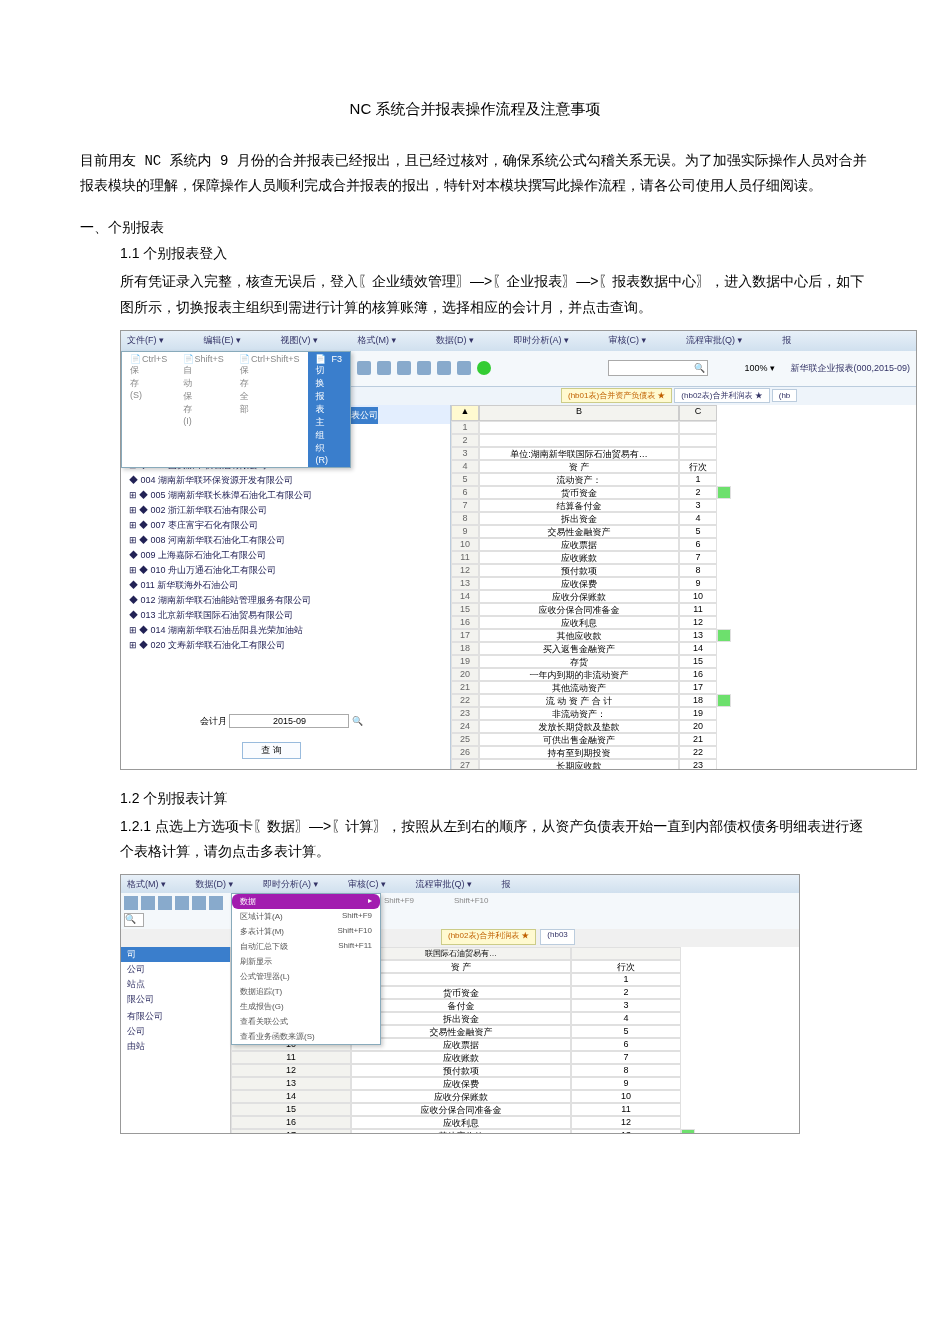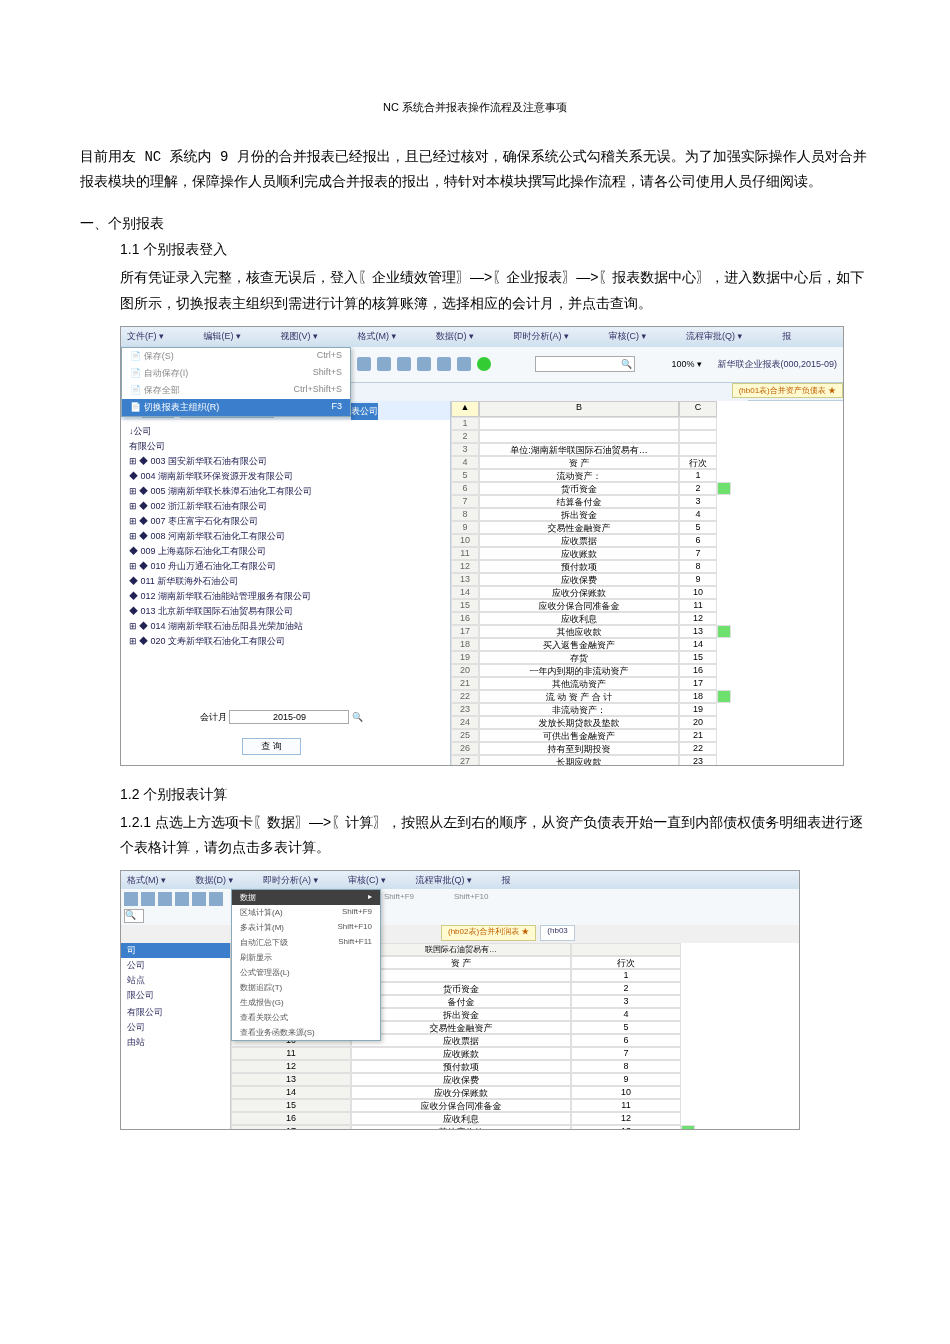--- a/index.html
+++ b/index.html
@@ -1,34 +1,34 @@
 <!DOCTYPE html>
 <html><head>
 <meta charset="utf-8">
 <style>
   * { margin: 0; padding: 0; box-sizing: border-box; }
   body { font-family: "SimSun", "Microsoft YaHei", sans-serif; background: #fff; width: 950px; font-size: 14px; color: #000; padding: 100px 80px 40px 80px; }
-  .title { text-align: center; font-size: 11px; margin-bottom: 30px; }
+  .title { text-align: center; font-size: 15px; margin-bottom: 30px; }
   .intro { line-height: 1.8; margin-bottom: 20px; text-indent: 0; font-family: Liberation Mono, monospace; }
   .section-h { margin-left: 0; margin-bottom: 8px; margin-top: 10px; }
   .sub-h { margin-left: 40px; margin-bottom: 6px; }
   .body-text { margin-left: 40px; line-height: 1.8; margin-bottom: 10px; }
   .screenshot { margin: 10px 0 20px 40px; border: 1px solid #999; background: #f0f0f0; position: relative; font-size: 9px; overflow: hidden; }
-  .ss1 { width: 724px; height: 440px; }
+  .ss1 { width: 797px; height: 440px; }
   .ss2 { width: 680px; height: 260px; }
 
   
   .ss1 .toolbar { background: linear-gradient(#e8f0f8,#d0e0ee); height: 20px; display:flex; align-items:center; padding: 0 6px; color:#336; gap:40px; }
-  .ss1 .dropmenu { display:flex; position:absolute; top:20px; left:0; width:230px; background:#fff; border:1px solid #8ab; z-index:5; flex-direction:column; box-shadow:2px 2px 4px rgba(0,0,0,.2);}
+  .ss1 .dropmenu { display:flex; position:absolute; top:20px; left:0; width:230px; background:#fff; border:1px solid #8ab; z-index:5; flex-direction:row; box-shadow:2px 2px 4px rgba(0,0,0,.2);}
   .ss1 .dropmenu div { padding:2px 8px; color:#888; display:flex; justify-content:space-between; }
   .ss1 .dropmenu .hl { background:#3a7ecc; color:#fff; }
   .ss1 .ribbon { position:absolute; top:20px; left:230px; right:0; height:36px; background:#f4f8fb; border-bottom:1px solid #bcd; display:flex; align-items:center; gap:6px; padding:0 6px; }
   .ss1 .ribicon { width:14px; height:14px; background:#8ac; border-radius:2px; }
   .ss1 .searchbox { width:100px; height:16px; background:#fff; border:1px solid #aaa; margin-left:auto; display:flex; align-items:center; justify-content:flex-end; padding-right:2px; }
-  .ss1 .tabstrip { position:absolute; top:56px; left:0; right:0; height:18px; background:#eef4fa; display:flex; align-items:flex-end; padding-left:440px; gap:2px;flex-direction:column; }
+  .ss1 .tabstrip { position:absolute; top:56px; left:0; right:0; height:18px; background:#eef4fa; display:flex; align-items:center; padding-left:440px; gap:2px; }
   .ss1 .tab { padding:1px 6px; background:#fffad0; border:1px solid #cc8; font-size:8px; color:#c06000; }
   .ss1 .tab.second { background:#fff; border-color:#bcd; color:#336; }
   .ss1 .leftpane { position:absolute; top:74px; left:0; width:330px; bottom:0; background:#fff; border-right:1px solid #bcd; }
   .ss1 .leftpane .toprow { background:#e3eefe; display:flex; align-items:center; gap:6px; padding:2px 4px; }
   .ss1 .leftpane .toprow .btn { background:#fff; border:1px solid #9bd; padding:0 6px; }
   .ss1 .leftpane .hlbox { position:absolute; top:2px; left:230px; background:#3a7ecc; color:#fff; padding:2px 0; }
   .ss1 .leftpane .tree { padding:4px 8px; }
   .ss1 .leftpane .tree div { padding:1px 0; color:#225; white-space:nowrap; }
   .ss1 .leftpane .bottom { position:absolute; bottom:10px; left:0; right:8px; text-align:center; }
   .ss1 .leftpane .dateinput { display:inline-block; width:120px; background:#fff; border:1px solid #aaa; padding:1px 4px; }
@@ -43,21 +43,21 @@
   .ss1 .grid .row div { border:1px solid #e0e0e0; flex:0 0 auto; overflow:hidden; white-space:nowrap; padding:0 2px; }
   .ss1 .grid .row .rn { width:28px; text-align:center; background:#f3f3ef; color:#666; }
   .ss1 .grid .row .v { width:200px; text-align:center; }
   .ss1 .grid .row .c { width:38px; text-align:center; }
   .ss1 .grid .row .g { width:14px; background:#6de06d; }
 
   
   .ss2 .toolbar { background: linear-gradient(#e8f0f8,#d0e0ee); height: 18px; display:flex; align-items:center; padding: 0 6px; color:#336; gap:30px; }
   .ss2 .dropmenu { position:absolute; top:18px; left:110px; width:150px; background:#fff; border:1px solid #8ab; box-shadow:2px 2px 4px rgba(0,0,0,.2); z-index:5; }
   .ss2 .dropmenu div { padding:2px 8px; color:#555; font-size:8px; display:flex; justify-content:space-between; }
-  .ss2 .dropmenu .hl { background:#404040; color:#fff; }
+  .ss2 .dropmenu .hl { background:#a21caf; color:#fff;border-radius:6px; }
   .ss2 .lefticons { position:absolute; top:18px; left:0; width:110px; height:36px; background:#f4f8fb; display:flex; flex-wrap:wrap; gap:3px; padding:3px; }
   .ss2 .lefticons span { width:14px; height:14px; background:#8ac; }
   .ss2 .midicons { position:absolute; top:18px; left:260px; right:0; height:36px; background:#f4f8fb; padding:3px; color:#888; font-size:8px; display:flex; gap:40px; }
   .ss2 .tabstrip2 { position:absolute; top:54px; left:320px; right:0; height:16px; display:flex; gap:4px; }
   .ss2 .tabstrip2 .tab { padding:0 6px; background:#fffad0; border:1px solid #cc8; font-size:8px; color:#c06000; }
   .ss2 .tabstrip2 .tab.off { background:#fff; border-color:#bcd; color:#336; }
   .ss2 .leftcol { position:absolute; top:72px; left:0; width:110px; bottom:0; background:#fff; border-right:1px solid #ccc; }
   .ss2 .leftcol div { padding:1px 6px; color:#336; }
   .ss2 .leftcol .hl { background:#3a7ecc; color:#fff; }
   .ss2 .grid2 { position:absolute; top:72px; left:110px; right:0; bottom:0; background:#fff; }

